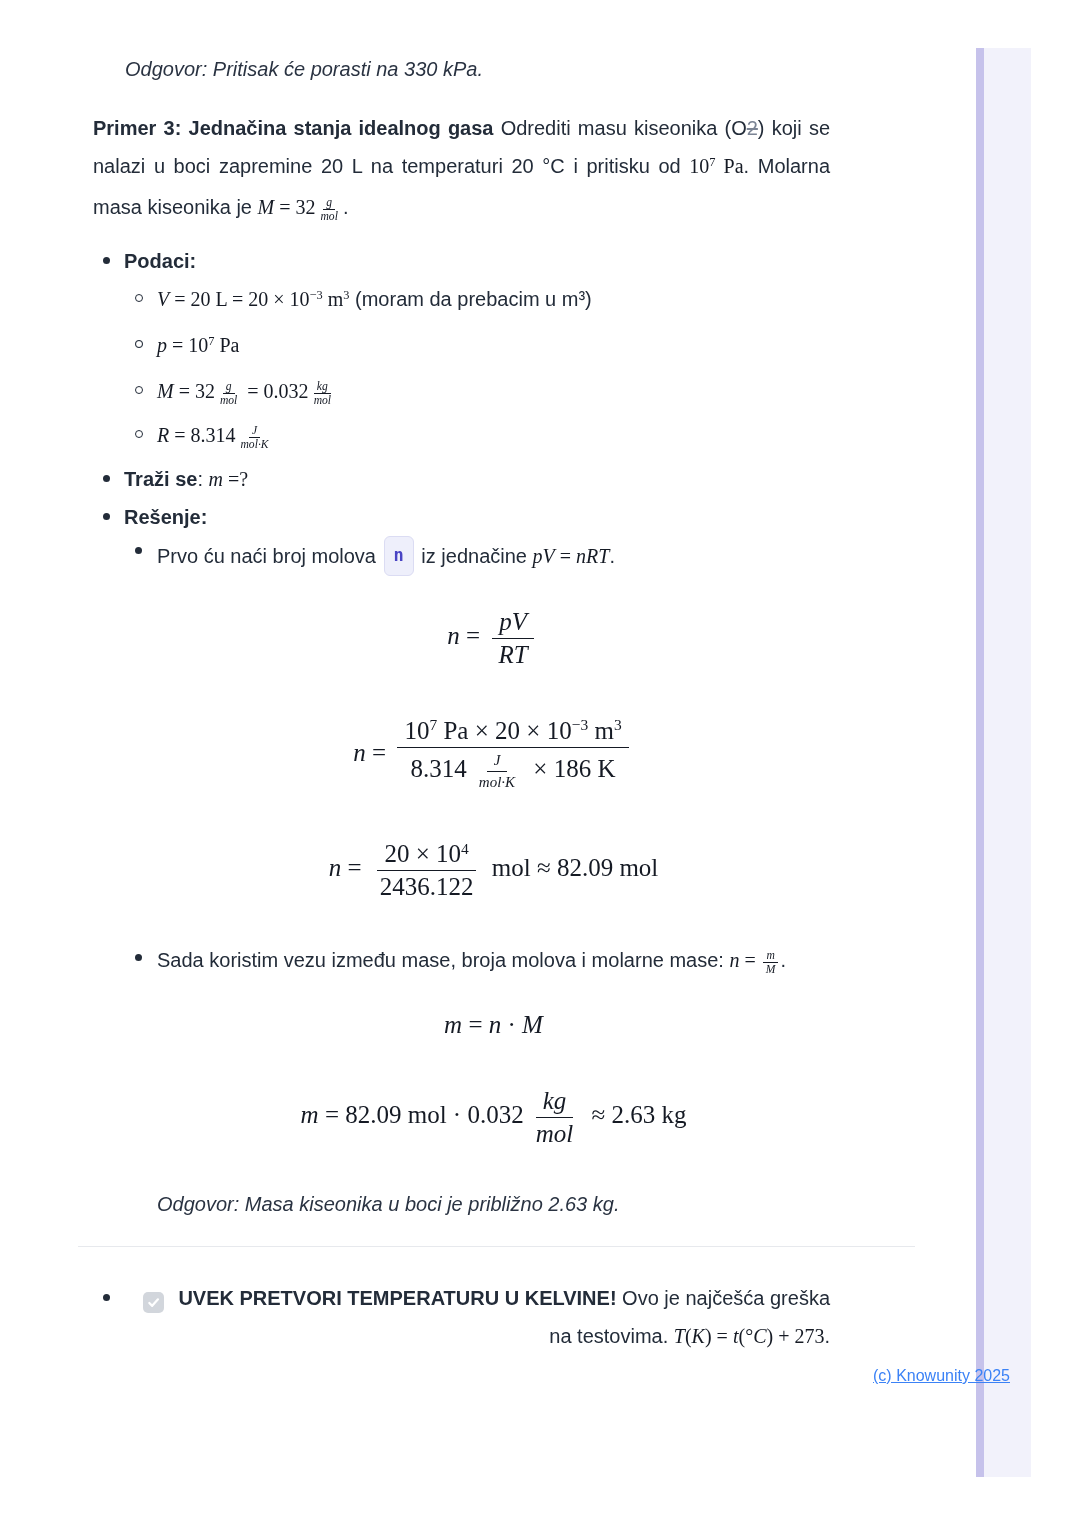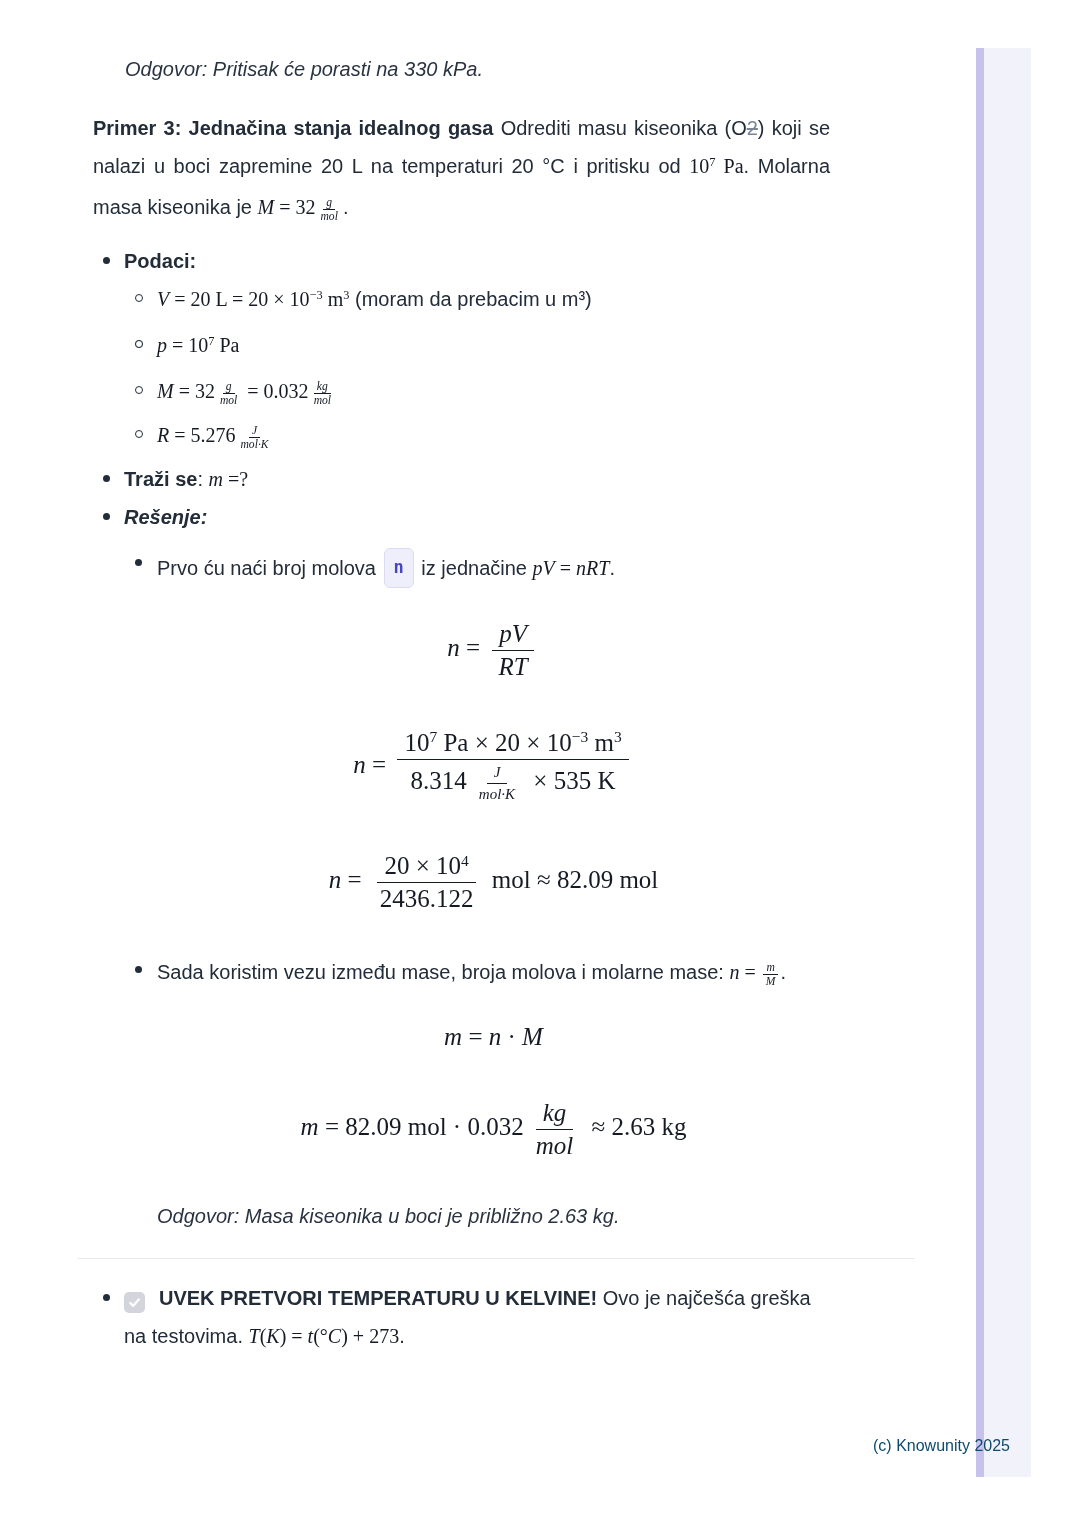--- a/index.html
+++ b/index.html
@@ -4,21 +4,21 @@
 <style>
   * { margin:0; padding:0; box-sizing:border-box; }
   html,body { width:1080px; height:1528px; }
   body { background:#ffffff; font-family:"Liberation Sans", sans-serif; color:#232c39; overflow:hidden; }
   .page { position:relative; width:1080px; height:1528px; background:#fff; overflow:hidden; }
 
   
   .side-panel { position:absolute; left:976px; top:48px; width:55px; height:1429px;
                 background:#f2f2fb; border-left:8px solid #c6c2eb; }
 
-  .footer { position:absolute; top:1437px; right:70px; font-size:16px; color:#0c4a6e; z-index:3; }
+  .footer { position:absolute; top:1367px; right:70px; font-size:16px; color:#3b82f6; z-index:3;text-decoration:underline; }
 
   .content { position:absolute; left:93px; top:55px; width:737px; }
 
   .answer { font-style:italic; font-size:20px; line-height:28px; margin-left:32px; color:#2a3342; }
 
   .para { margin-top:26px; font-size:20px; line-height:38px; text-align:justify; }
   .para b { font-weight:700; }
   .struck { color:#7b8494; text-decoration:line-through; }
 
   
@@ -39,21 +39,21 @@
   .li .mk.circle { background:#fff; border:1.7px solid #232c39; width:8px; height:8px; top:10px; }
   .lvl1 { padding-left:31px; }
   .lvl1 .mk { left:10px; }
   .lvl2 { padding-left:64px; }
   .lvl2 .mk { left:42px; }
   .lbl { font-weight:700; }
 
   .li-head { margin-top:20px; margin-bottom:8px; }
   .pod-item { margin-bottom:13px; }
   .li-trazi { margin-top:10px; margin-bottom:8px; }
-  .li-resenje { margin-top:8px; margin-bottom:16px;font-style:italic; }
+  .li-resenje { margin-top:8px; margin-bottom:4px; }
   .li-step { line-height:34px; }
 
   .chip { display:inline-block; font-family:"DejaVu Sans Mono","Liberation Mono",monospace;
           font-size:17px; font-weight:bold; color:#4944c4; background:#eeeffb;
           border:1px solid #dbdcf3; border-radius:6px; padding:1px 9px 3px;
           vertical-align:2px; margin:0 2px; }
 
   
   .eq { font-size:25px; margin:30px 0 0 64px; width:673px; text-align:center; }
   .eq.mt-lg { margin-top:44px; }
@@ -63,21 +63,21 @@
   .step2 { margin-top:40px; }
   .eq4 { margin-top:34px; }
   .eq5 { margin-top:46px; }
 
   .answer2 { margin-top:40px; margin-left:64px; }
 
   .divider { margin-top:28px; margin-left:-15px; width:837px; height:1px; background:#e7e9ed; }
 
   .heading { margin-top:26px; font-size:29px; line-height:35px; font-weight:700; color:#6e74e2; }
 
-  .note { margin-top:20px; font-size:20px; line-height:38px; }
+  .note { margin-top:32px; font-size:20px; line-height:38px;text-align:right; }
   .note .mk { top:15px; }
   .checkbox { display:inline-flex; align-items:center; justify-content:center;
               width:21px; height:21px; border-radius:5px; background:#d2d6dc;
               vertical-align:-4px; margin-right:14px; }
 </style>
 </head>
 <body>
 
 <div class="page">
 
@@ -114,21 +114,21 @@
       <span class="math minline"><span class="mi">M</span><span class="mr"> = 32</span><span class="frac">
             <span class="fn"><span class="mi">g</span></span>
             <span class="fd"><span class="mi">mol</span></span>
           </span><span class="mr"> = 0.032</span><span class="frac">
             <span class="fn"><span class="mi">kg</span></span>
             <span class="fd"><span class="mi">mol</span></span>
           </span></span>
     </div>
     <div class="li lvl2 pod-item">
       <span class="mk circle"></span>
-      <span class="math minline"><span class="mi">R</span><span class="mr"> = 5.276</span><span class="frac">
+      <span class="math minline"><span class="mi">R</span><span class="mr"> = 8.314</span><span class="frac">
             <span class="fn"><span class="mi">J</span></span>
             <span class="fd"><span class="mi">mol·K</span></span>
           </span></span>
     </div>
 
     <div class="li lvl1 li-trazi">
       <span class="mk"></span>
       <span class="lbl">Traži se</span><span>: </span><span class="math minline"><span class="mi">m</span><span class="mr"> =?</span></span>
     </div>
 
@@ -144,21 +144,21 @@
 
     <div class="eq math"><span class="mi">n</span><span class="mr"> = </span><span class="frac">
           <span class="fn"><span class="mi">pV</span></span>
           <span class="fd"><span class="mi">RT</span></span>
         </span></div>
     <div class="eq math mt-lg"><span class="mi">n</span><span class="mr"> = </span><span class="frac">
           <span class="fn"><span class="mr">10</span><sup>7</sup><span class="mr"> Pa × 20 × 10</span><sup>−3</sup><span class="mr"> m</span><sup>3</sup></span>
           <span class="fd"><span class="mr">8.314</span><span class="frac">
               <span class="fn"><span class="mi">J</span></span>
               <span class="fd"><span class="mi">mol·K</span></span>
-            </span><span class="mr"> × 535 K</span></span>
+            </span><span class="mr"> × 186 K</span></span>
         </span></div>
     <div class="eq math mt-lg"><span class="mi">n</span><span class="mr"> = </span><span class="frac">
           <span class="fn"><span class="mr">20 × 10</span><sup>4</sup></span>
           <span class="fd"><span class="mr">2436.122</span></span>
         </span><span class="mr"> mol ≈ 82.09 mol</span></div>
 
     <div class="li lvl2 li-step step2">
       <span class="mk"></span>
       <span>Sada koristim vezu između mase, broja molova i molarne mase: </span><span class="math minline"><span class="mi">n</span><span class="mr"> = </span><span class="frac">
             <span class="fn"><span class="mi">m</span></span>

